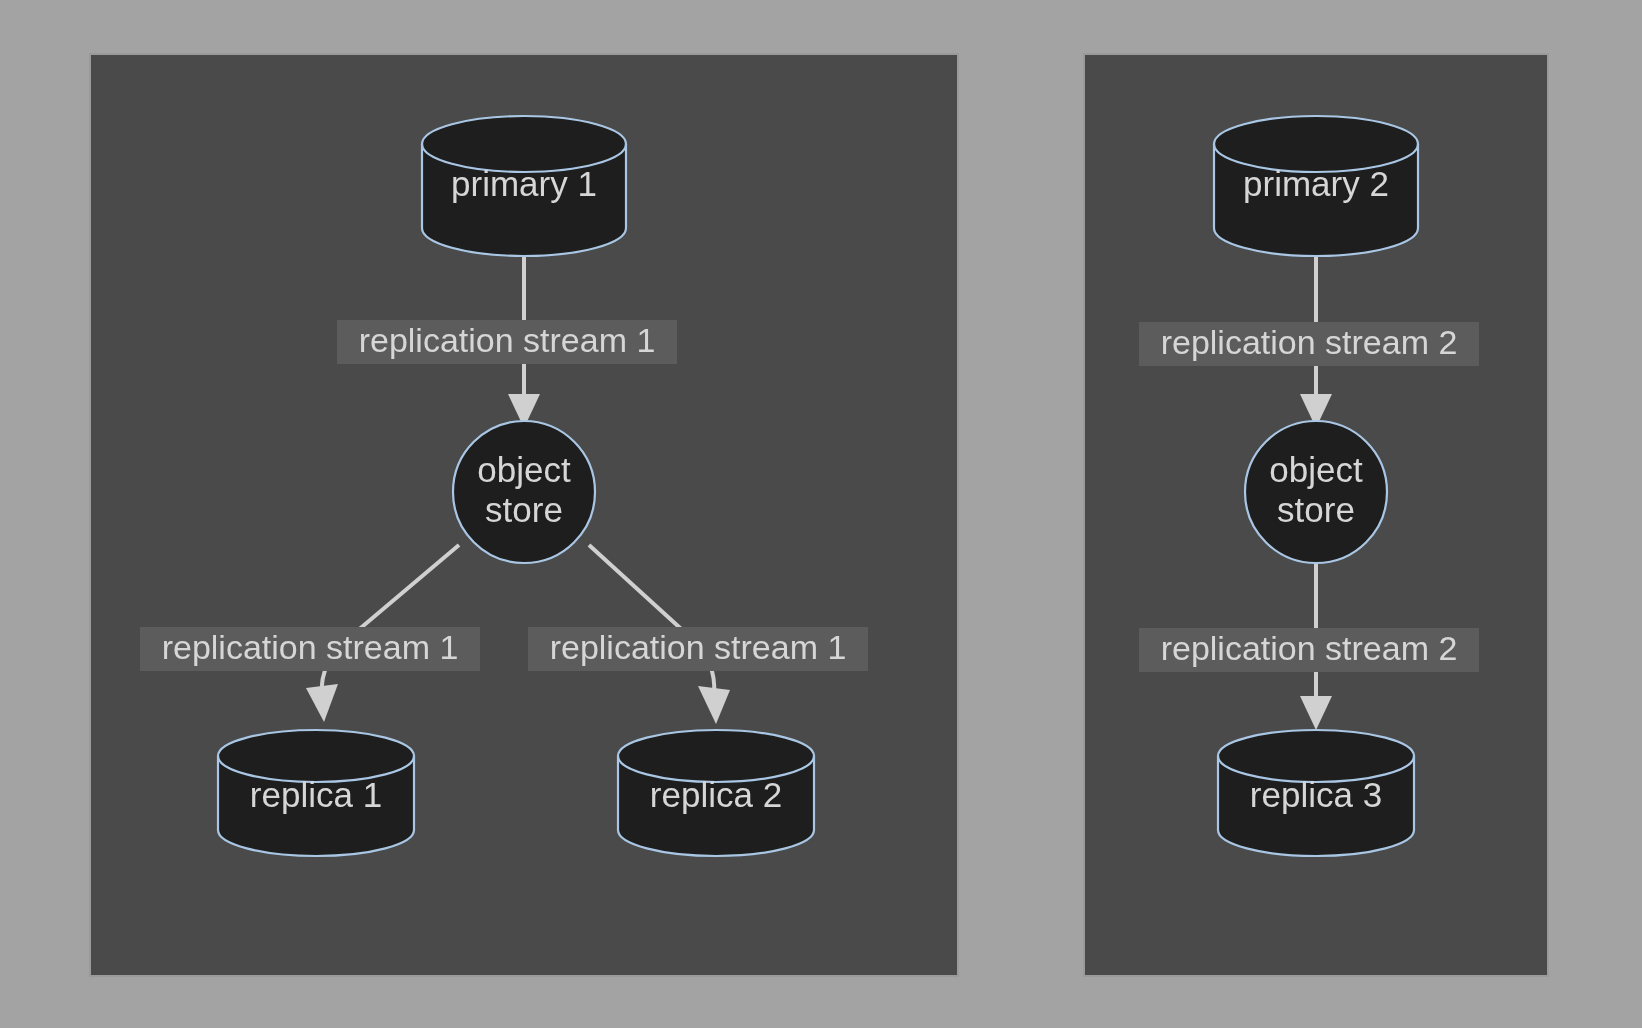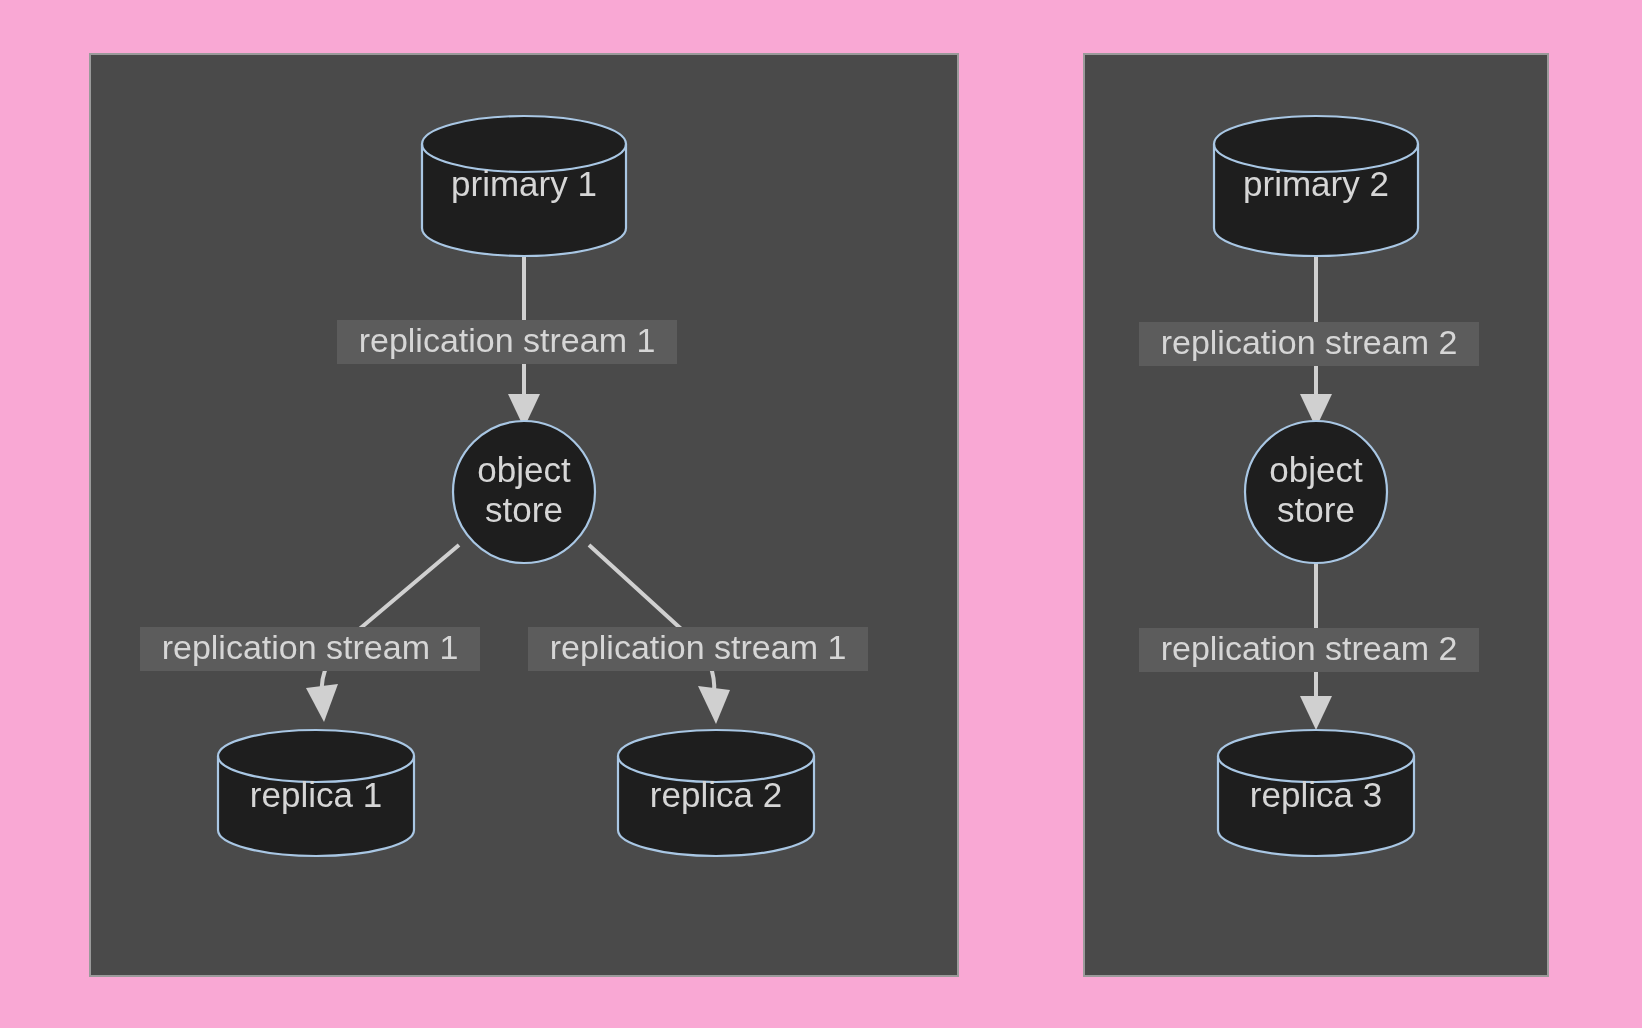--- a/index.html
+++ b/index.html
@@ -11,21 +11,21 @@
   body {
     width: 1642px;
     height: 1028px;
     font-family: "Liberation Sans", sans-serif;
     overflow: hidden;
   }
   #diagram-root {
     position: relative;
     width: 1642px;
     height: 1028px;
-    background: #f9a8d4;
+    background: #a3a3a3;
   }
   svg.diagram-canvas {
     position: absolute;
     top: 0;
     left: 0;
     width: 1642px;
     height: 1028px;
     display: block;
   }
   .cluster-box {

